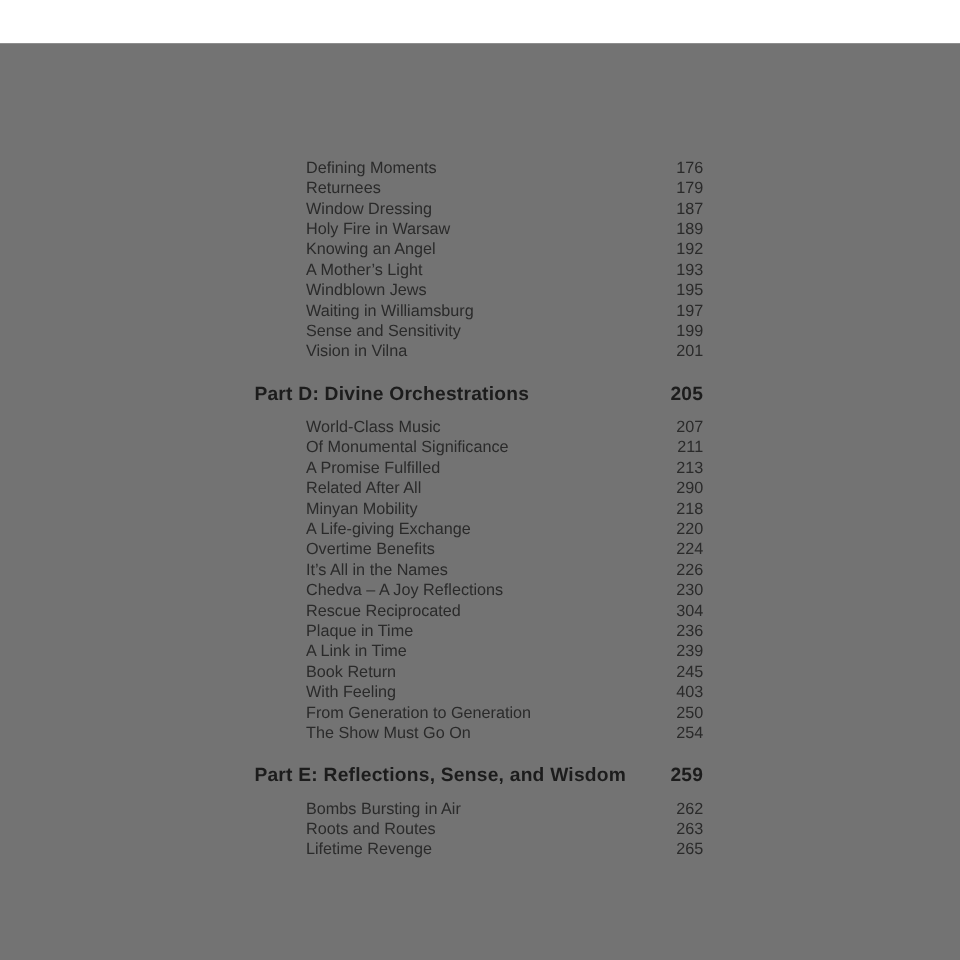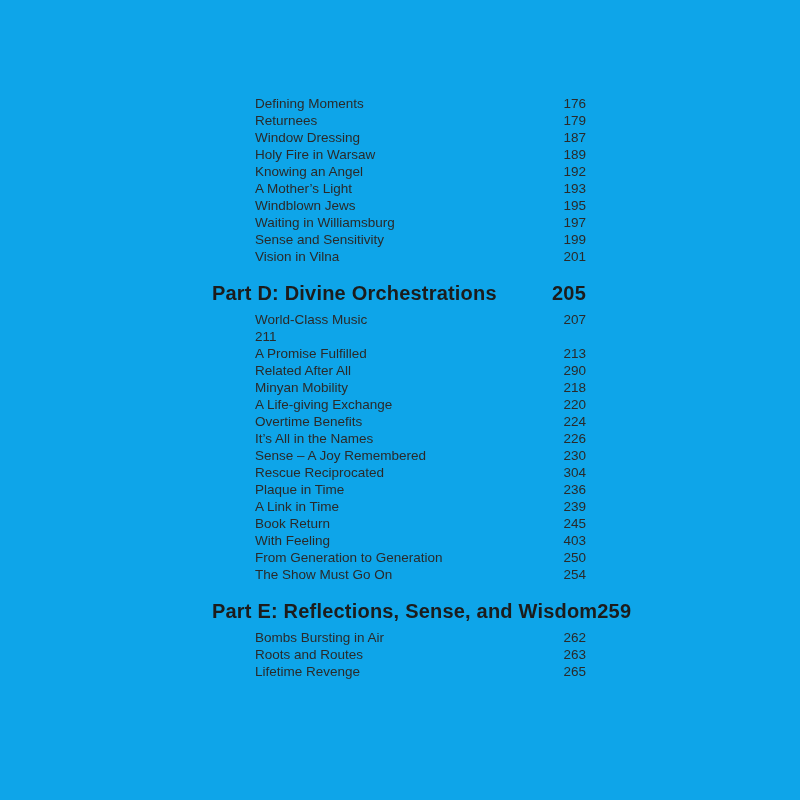--- a/index.html
+++ b/index.html
@@ -11,34 +11,35 @@
     width: 800px;
     height: 800px;
     position: relative;
     font-family: "Liberation Sans", sans-serif;
     color: #222222;
     overflow: hidden;
   }
   .page {
     position: absolute;
     inset: 0;
-    background: #0ea5e9;
+    background: #737373;
+    margin-top: 36px;
   }
   .toc {
     position: absolute;
     left: 212px;
     top: 95px;
     width: 374px;
   }
   .part-row {
     display: flex;
     justify-content: space-between;
     align-items: baseline;
     font-weight: bold;
-    font-size: 20px;
+    font-size: 16px;
     line-height: 22px;
     margin-top: 17px;
     margin-bottom: 7px;
     letter-spacing: 0.2px;
     color: #1c1c1c;
   }
   .part-label { white-space: nowrap; }
   .part-page  { white-space: nowrap; }
   .entry-row {
     display: flex;
@@ -103,20 +104,21 @@
       <div class="part-row">
         <span class="part-label">Part D: Divine Orchestrations</span>
         <span class="part-page">205</span>
       </div>
       <div>
         <div class="entry-row">
           <span class="entry-title">World-Class Music</span>
           <span class="entry-page">207</span>
         </div>
         <div class="entry-row">
+          <span class="entry-title">Of Monumental Significance</span>
           <span class="entry-page">211</span>
         </div>
         <div class="entry-row">
           <span class="entry-title">A Promise Fulfilled</span>
           <span class="entry-page">213</span>
         </div>
         <div class="entry-row">
           <span class="entry-title">Related After All</span>
           <span class="entry-page">290</span>
         </div>
@@ -130,21 +132,21 @@
         </div>
         <div class="entry-row">
           <span class="entry-title">Overtime Benefits</span>
           <span class="entry-page">224</span>
         </div>
         <div class="entry-row">
           <span class="entry-title">It’s All in the Names</span>
           <span class="entry-page">226</span>
         </div>
         <div class="entry-row">
-          <span class="entry-title">Sense – A Joy Remembered</span>
+          <span class="entry-title">Chedva – A Joy Reflections</span>
           <span class="entry-page">230</span>
         </div>
         <div class="entry-row">
           <span class="entry-title">Rescue Reciprocated</span>
           <span class="entry-page">304</span>
         </div>
         <div class="entry-row">
           <span class="entry-title">Plaque in Time</span>
           <span class="entry-page">236</span>
         </div>

